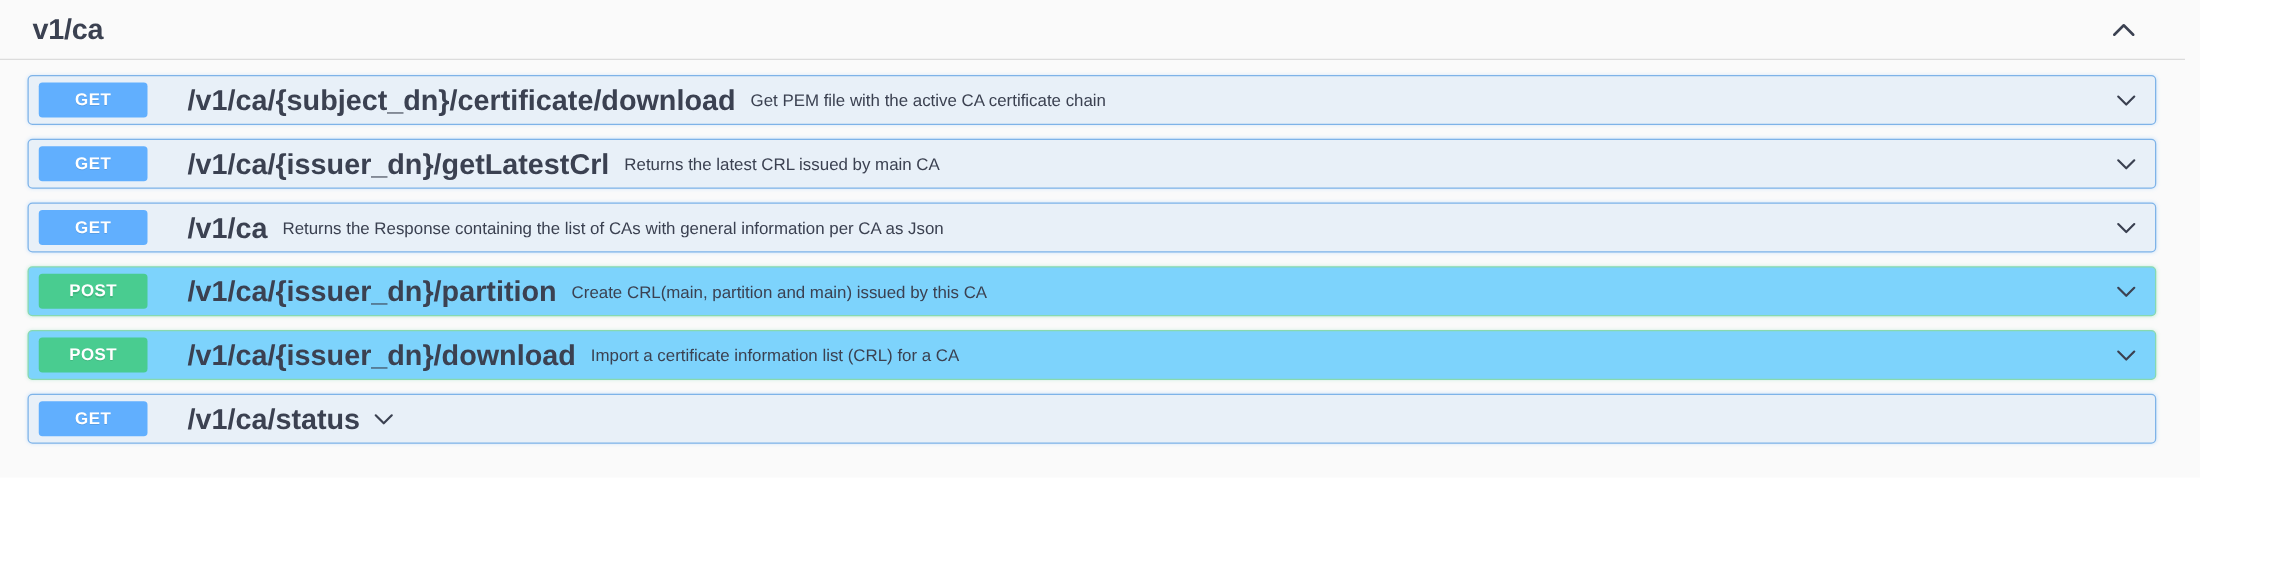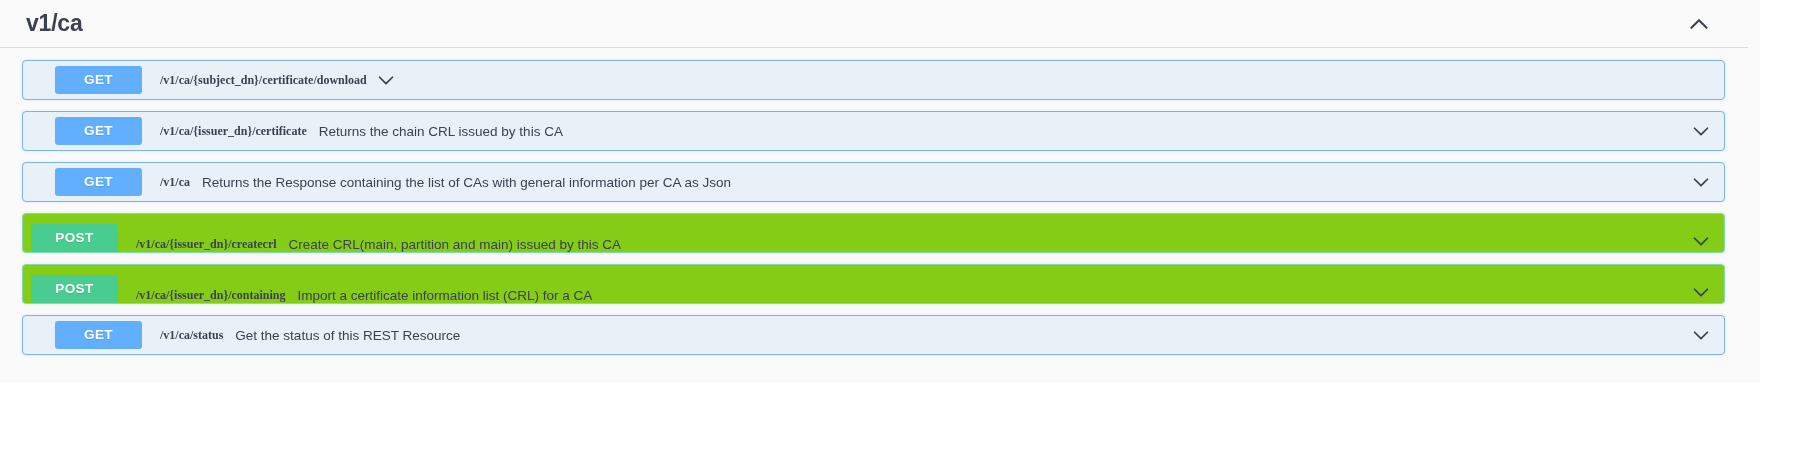--- a/index.html
+++ b/index.html
@@ -81,27 +81,25 @@
     border: 1px solid;
     box-sizing: border-box;
     cursor: pointer;
   }
   .opblock:first-child { margin-top: 12px; }
 
   .opblock.get {
     background: #e8f0f8;
     border-color: #7eb3e8;
     box-shadow: 0 0 3px rgba(97,175,254,0.25);
-    padding-left: 24px;
   }
   .opblock.post {
-    background: #84cc16;
+    background: #7dd3fc;
     border-color: #86d9b0;
     box-shadow: 0 0 3px rgba(73,204,144,0.25);
-    align-items: flex-end;
   }
 
   .opblock-summary-method {
     flex: 0 0 auto;
     width: 87px;
     height: 28px;
     line-height: 28px;
     text-align: center;
     border-radius: 3px;
     color: #fff;
@@ -110,23 +108,23 @@
     font-family: "Liberation Sans", sans-serif;
     letter-spacing: 0.4px;
     text-shadow: 0 1px 0 rgba(0,0,0,0.1);
     margin-left: 8px;
   }
   .opblock.get .opblock-summary-method  { background: #61affe; }
   .opblock.post .opblock-summary-method { background: #49cc90; }
 
   .opblock-summary-path {
     flex: 0 0 auto;
-    margin-left: 18px;
-    font-family: Liberation Serif, serif;
-    font-size: 12px;
+    margin-left: 32px;
+    font-family: Liberation Sans, sans-serif;
+    font-size: 23px;
     font-weight: bold;
     color: #3b4151;
     white-space: nowrap;
   }
 
   .opblock-summary-description {
     flex: 1 1 auto;
     margin-left: 12px;
     font-family: "Liberation Sans", sans-serif;
     font-size: 13.5px;
@@ -157,75 +155,75 @@
           <path d="M5 15.5 L12 8.5 L19 15.5" fill="none" stroke="#3b4151" stroke-width="1.9" stroke-linecap="round" stroke-linejoin="round"></path>
         </svg>
       </span>
     </div>
 
     <div class="operations-list">
 
       <div class="opblock get">
         <span class="opblock-summary-method">GET</span>
         <span class="opblock-summary-path">/v1/ca/{subject_dn}/certificate/download</span>
-        <span class="chev opblock-arrow">
-          <svg viewBox="0 0 24 24" aria-hidden="true">
-            <path d="M5 9 L12 16 L19 9" fill="none" stroke="#3b4151" stroke-width="1.9" stroke-linecap="round" stroke-linejoin="round"></path>
-          </svg>
-        </span>
-      </div>
-
-      <div class="opblock get">
-        <span class="opblock-summary-method">GET</span>
-        <span class="opblock-summary-path">/v1/ca/{issuer_dn}/certificate</span>
-        <span class="opblock-summary-description">Returns the chain CRL issued by this CA</span>
+        <span class="opblock-summary-description">Get PEM file with the active CA certificate chain</span>
+        <span class="chev opblock-arrow">
+          <svg viewBox="0 0 24 24" aria-hidden="true">
+            <path d="M5 9 L12 16 L19 9" fill="none" stroke="#3b4151" stroke-width="1.9" stroke-linecap="round" stroke-linejoin="round"></path>
+          </svg>
+        </span>
+      </div>
+
+      <div class="opblock get">
+        <span class="opblock-summary-method">GET</span>
+        <span class="opblock-summary-path">/v1/ca/{issuer_dn}/getLatestCrl</span>
+        <span class="opblock-summary-description">Returns the latest CRL issued by main CA</span>
         <span class="chev opblock-arrow">
           <svg viewBox="0 0 24 24" aria-hidden="true">
             <path d="M5 9 L12 16 L19 9" fill="none" stroke="#3b4151" stroke-width="1.9" stroke-linecap="round" stroke-linejoin="round"></path>
           </svg>
         </span>
       </div>
 
       <div class="opblock get">
         <span class="opblock-summary-method">GET</span>
         <span class="opblock-summary-path">/v1/ca</span>
         <span class="opblock-summary-description">Returns the Response containing the list of CAs with general information per CA as Json</span>
         <span class="chev opblock-arrow">
           <svg viewBox="0 0 24 24" aria-hidden="true">
             <path d="M5 9 L12 16 L19 9" fill="none" stroke="#3b4151" stroke-width="1.9" stroke-linecap="round" stroke-linejoin="round"></path>
           </svg>
         </span>
       </div>
 
       <div class="opblock post">
         <span class="opblock-summary-method">POST</span>
-        <span class="opblock-summary-path">/v1/ca/{issuer_dn}/createcrl</span>
+        <span class="opblock-summary-path">/v1/ca/{issuer_dn}/partition</span>
         <span class="opblock-summary-description">Create CRL(main, partition and main) issued by this CA</span>
         <span class="chev opblock-arrow">
           <svg viewBox="0 0 24 24" aria-hidden="true">
             <path d="M5 9 L12 16 L19 9" fill="none" stroke="#3b4151" stroke-width="1.9" stroke-linecap="round" stroke-linejoin="round"></path>
           </svg>
         </span>
       </div>
 
       <div class="opblock post">
         <span class="opblock-summary-method">POST</span>
-        <span class="opblock-summary-path">/v1/ca/{issuer_dn}/containing</span>
+        <span class="opblock-summary-path">/v1/ca/{issuer_dn}/download</span>
         <span class="opblock-summary-description">Import a certificate information list (CRL) for a CA</span>
         <span class="chev opblock-arrow">
           <svg viewBox="0 0 24 24" aria-hidden="true">
             <path d="M5 9 L12 16 L19 9" fill="none" stroke="#3b4151" stroke-width="1.9" stroke-linecap="round" stroke-linejoin="round"></path>
           </svg>
         </span>
       </div>
 
       <div class="opblock get">
         <span class="opblock-summary-method">GET</span>
         <span class="opblock-summary-path">/v1/ca/status</span>
-        <span class="opblock-summary-description">Get the status of this REST Resource</span>
         <span class="chev opblock-arrow">
           <svg viewBox="0 0 24 24" aria-hidden="true">
             <path d="M5 9 L12 16 L19 9" fill="none" stroke="#3b4151" stroke-width="1.9" stroke-linecap="round" stroke-linejoin="round"></path>
           </svg>
         </span>
       </div>
 
     </div>
   </div>
 </div>

